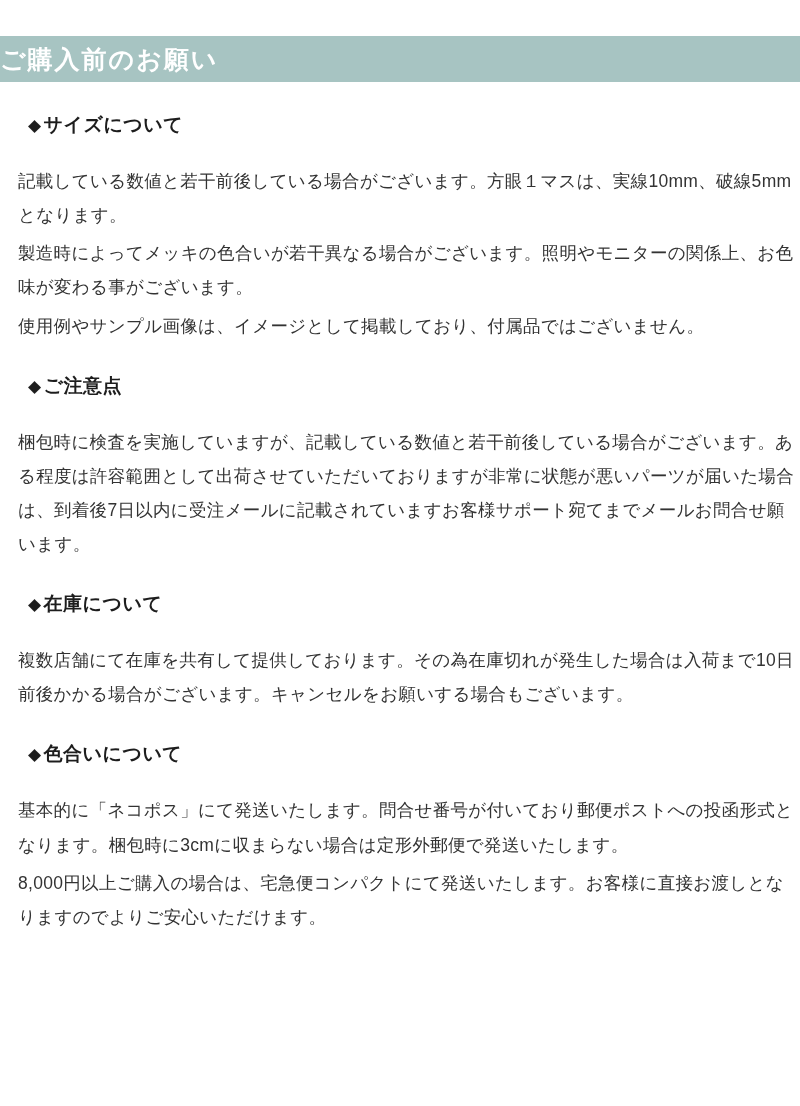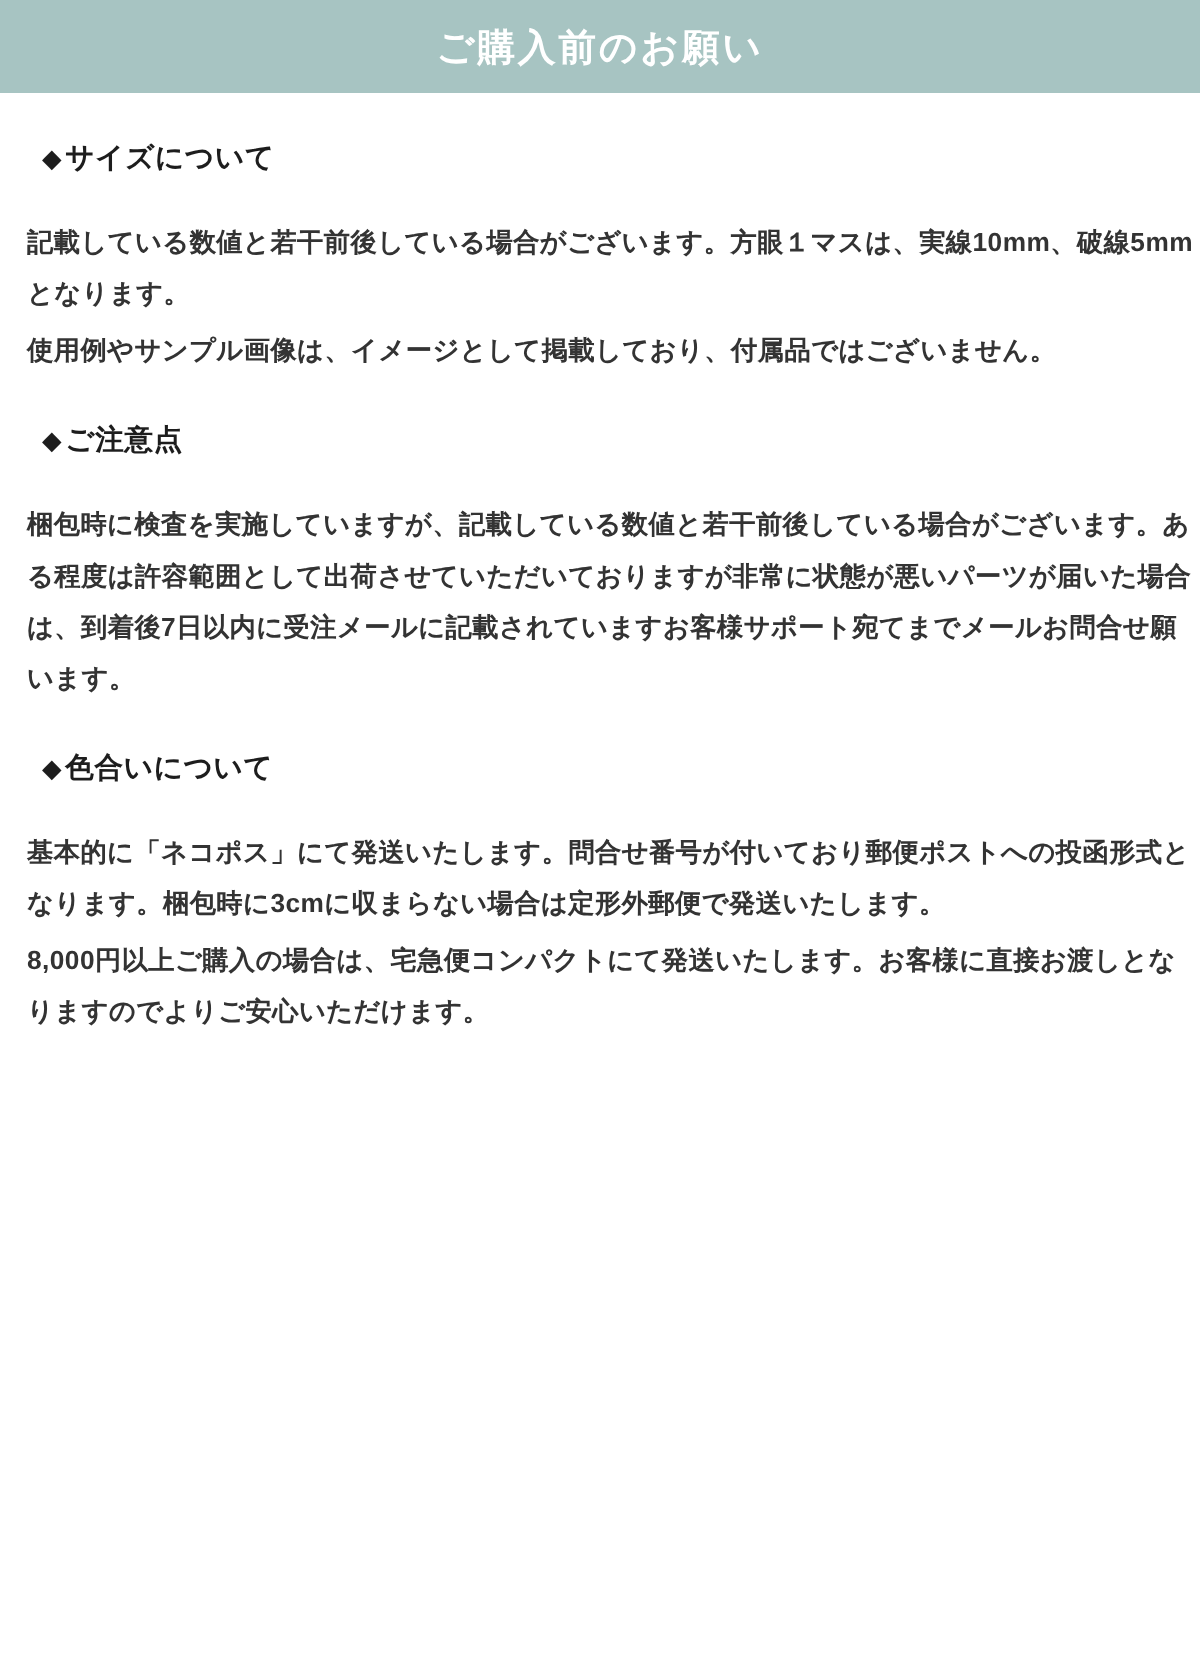--- a/index.html
+++ b/index.html
@@ -15,24 +15,24 @@
   }
   .page {
     width: 800px;
     min-height: 1106px;
     box-sizing: border-box;
     background: #ffffff;
     position: relative;
   }
   .header-bar {
     background: #a7c4c2;
-    height: 62px;
+    height: 46px;
     display: flex;
     align-items: center;
-    justify-content: center;
+    margin-top: 36px;
   }
   .header-title {
     color: #ffffff;
     font-size: 25px;
     font-weight: bold;
     letter-spacing: 2px;
   }
   .content {
     padding: 0 2px 10px 18px;
     box-sizing: border-box;
@@ -51,21 +51,20 @@
     color: #1d1d1d;
     font-size: 17px;
     margin-right: 2px;
   }
   .body-text {
     font-size: 17.5px;
     line-height: 1.95;
     color: #333333;
     margin: 0 0 4px 0;
     letter-spacing: 0.3px;
-    font-weight: bold;
   }
 </style>
 </head>
 <body>
 
 <div class="page">
 
   <div class="header-bar">
     <div class="header-title">ご購入前のお願い</div>
   </div>
@@ -73,33 +72,40 @@
   <div class="content">
 
     <div class="section">
       <div class="section-heading">
         <span class="diamond">◆</span><span>サイズについて</span>
       </div>
       <p class="body-text">記載している数値と若干前後している場合がございます。方眼１マスは、実線10mm、破線5mmとなります。</p>
     </div>
 
     <div class="section">
+      <p class="body-text">製造時によってメッキの色合いが若干異なる場合がございます。照明やモニターの関係上、お色味が変わる事がございます。</p>
     </div>
 
     <div class="section">
       <p class="body-text">使用例やサンプル画像は、イメージとして掲載しており、付属品ではございません。</p>
     </div>
 
     <div class="section">
       <div class="section-heading">
         <span class="diamond">◆</span><span>ご注意点</span>
       </div>
       <p class="body-text">梱包時に検査を実施していますが、記載している数値と若干前後している場合がございます。ある程度は許容範囲として出荷させていただいておりますが非常に状態が悪いパーツが届いた場合は、到着後7日以内に受注メールに記載されていますお客様サポート宛てまでメールお問合せ願います。</p>
     </div>
 
+    <div class="section">
+      <div class="section-heading">
+        <span class="diamond">◆</span><span>在庫について</span>
+      </div>
+      <p class="body-text">複数店舗にて在庫を共有して提供しております。その為在庫切れが発生した場合は入荷まで10日前後かかる場合がございます。キャンセルをお願いする場合もございます。</p>
+    </div>
 
     <div class="section">
       <div class="section-heading">
         <span class="diamond">◆</span><span>色合いについて</span>
       </div>
       <p class="body-text">基本的に「ネコポス」にて発送いたします。問合せ番号が付いており郵便ポストへの投函形式となります。梱包時に3cmに収まらない場合は定形外郵便で発送いたします。</p>
       <p class="body-text">8,000円以上ご購入の場合は、宅急便コンパクトにて発送いたします。お客様に直接お渡しとなりますのでよりご安心いただけます。</p>
     </div>
 
   </div>

